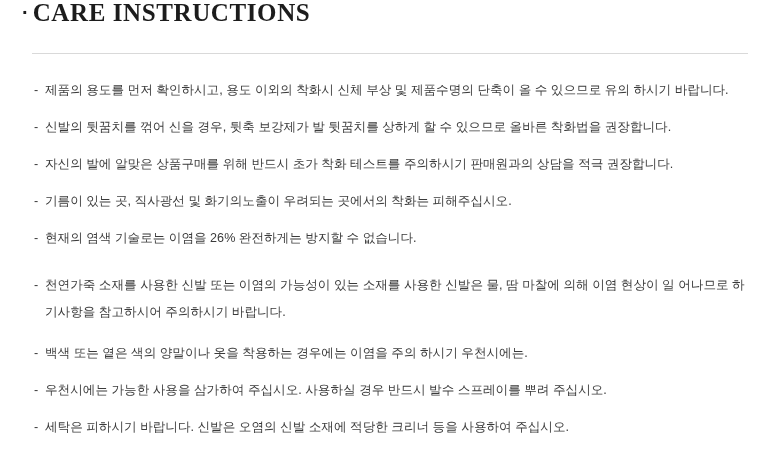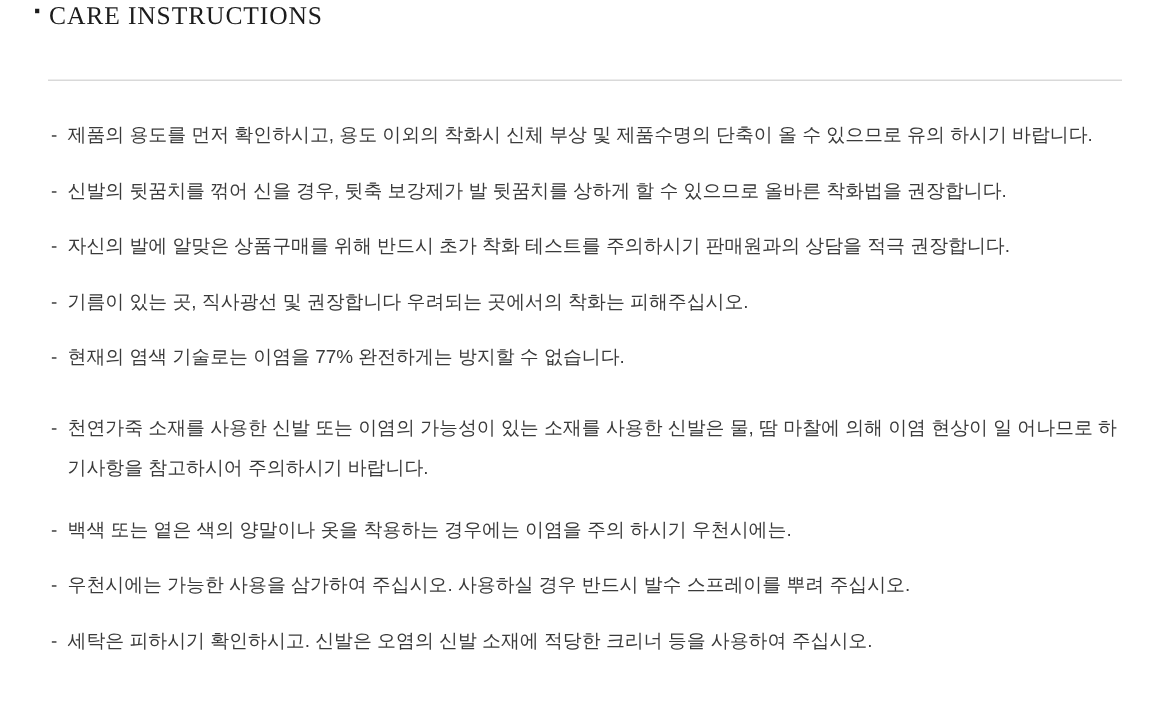--- a/index.html
+++ b/index.html
@@ -31,22 +31,22 @@
     font-size: 20px;
     line-height: 1;
     color: #1c1c1c;
     margin-right: 4px;
     font-weight: 700;
     position: relative;
     top: -2px;
   }
   .title-text {
     font-family: "Liberation Serif", "DejaVu Serif", serif;
-    font-size: 17px;
-    font-weight: 400;
+    font-size: 25px;
+    font-weight: 700;
     letter-spacing: 0.6px;
     color: #1c1c1c;
     line-height: 1;
   }
   .divider {
     height: 1px;
     background: #d9d9d9;
     margin: 19px 10px 0 10px;
   }
   .list {
@@ -100,26 +100,26 @@
       <span class="txt">신발의 뒷꿈치를 꺾어 신을 경우, 뒷축 보강제가 발 뒷꿈치를 상하게 할 수 있으므로 올바른 착화법을 권장합니다.</span>
     </div>
 
     <div class="item">
       <span class="dash">-</span>
       <span class="txt">자신의 발에 알맞은 상품구매를 위해 반드시 초가 착화 테스트를 주의하시기 판매원과의 상담을 적극 권장합니다.</span>
     </div>
 
     <div class="item">
       <span class="dash">-</span>
-      <span class="txt">기름이 있는 곳, 직사광선 및 권장합니다 우려되는 곳에서의 착화는 피해주십시오.</span>
+      <span class="txt">기름이 있는 곳, 직사광선 및 화기의노출이 우려되는 곳에서의 착화는 피해주십시오.</span>
     </div>
 
     <div class="item">
       <span class="dash">-</span>
-      <span class="txt">현재의 염색 기술로는 이염을 77% 완전하게는 방지할 수 없습니다.</span>
+      <span class="txt">현재의 염색 기술로는 이염을 26% 완전하게는 방지할 수 없습니다.</span>
     </div>
 
     <div class="group-gap"></div>
 
     <div class="item tall">
       <span class="dash">-</span>
       <span class="txt">천연가죽 소재를 사용한 신발 또는 이염의 가능성이 있는 소재를 사용한 신발은 물, 땀 마찰에 의해 이염 현상이 일 어나므로 하기사항을 참고하시어 주의하시기 바랍니다.</span>
     </div>
 
     <div class="item">
@@ -127,17 +127,17 @@
       <span class="txt">백색 또는 옅은 색의 양말이나 옷을 착용하는 경우에는 이염을 주의 하시기 우천시에는.</span>
     </div>
 
     <div class="item">
       <span class="dash">-</span>
       <span class="txt">우천시에는 가능한 사용을 삼가하여 주십시오. 사용하실 경우 반드시 발수 스프레이를 뿌려 주십시오.</span>
     </div>
 
     <div class="item">
       <span class="dash">-</span>
-      <span class="txt">세탁은 피하시기 확인하시고. 신발은 오염의 신발 소재에 적당한 크리너 등을 사용하여 주십시오.</span>
+      <span class="txt">세탁은 피하시기 바랍니다. 신발은 오염의 신발 소재에 적당한 크리너 등을 사용하여 주십시오.</span>
     </div>
 
   </div>
 </div>
 
 </body></html>

